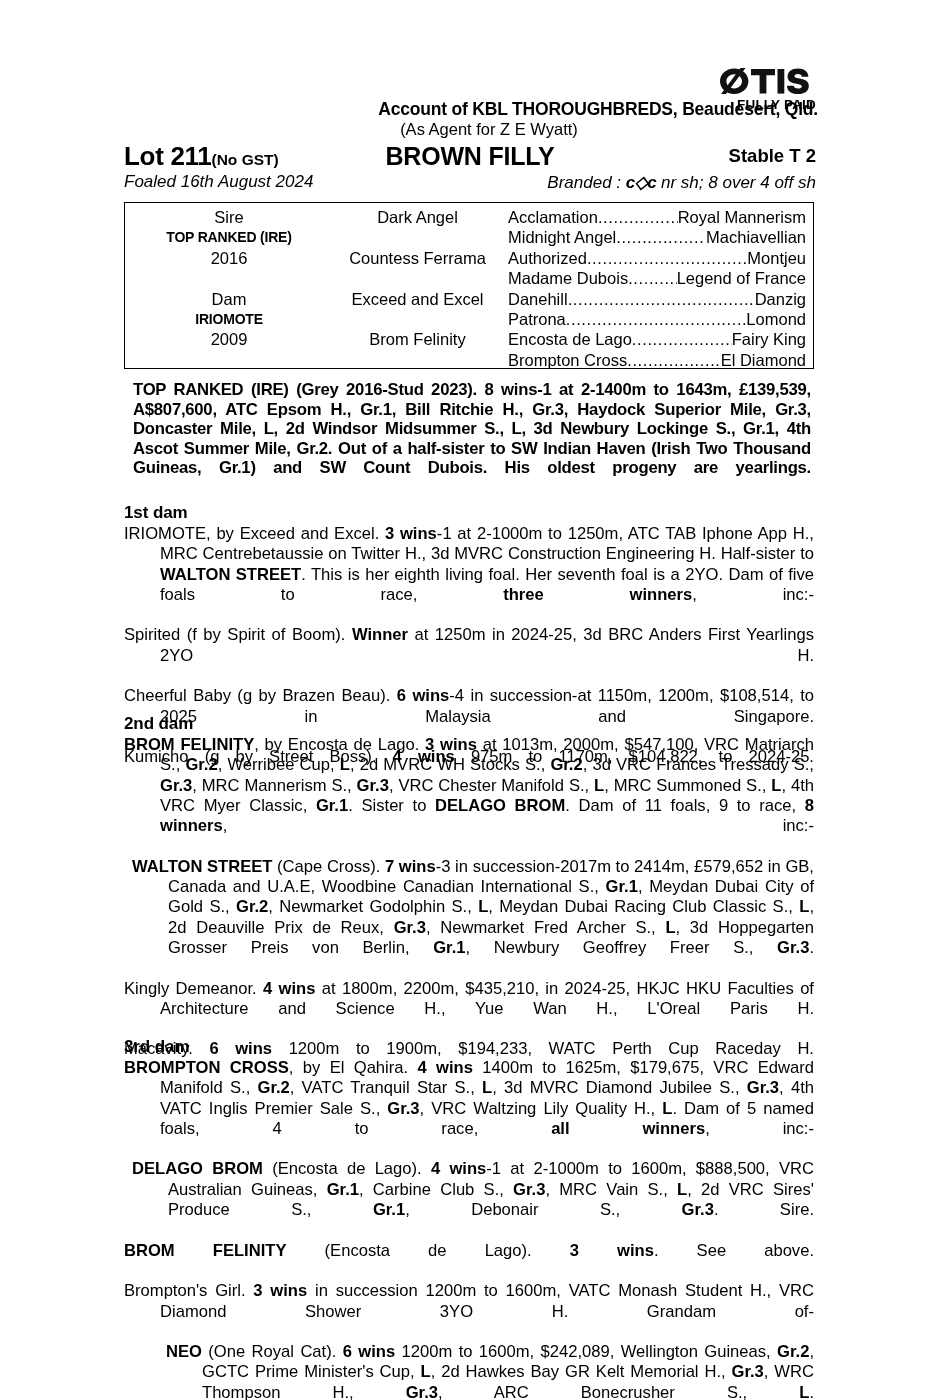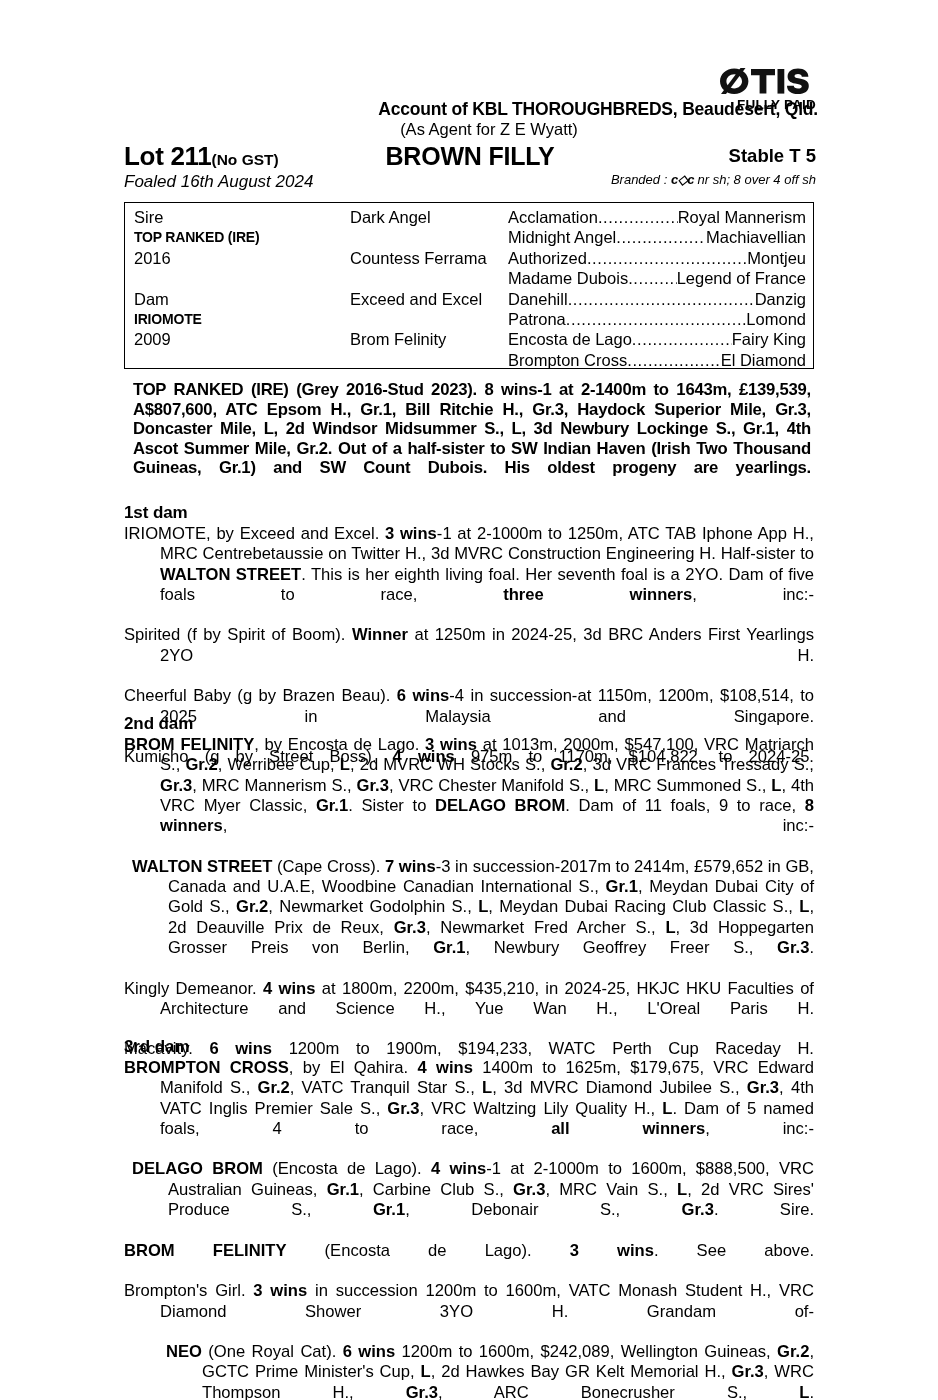--- a/index.html
+++ b/index.html
@@ -116,21 +116,21 @@
     font-style: italic;
   }
   .foaled {
     position: absolute;
     left: 0; top: 0;
     font-size: 17px;
   }
   .branded {
     position: absolute;
     right: 0; top: 0;
-    font-size: 13px;
+    font-size: 17px;
     white-space: nowrap;
   }
   .brandmark {
     font-weight: bold;
     letter-spacing: -0.5px;
   }
 
   
   .ped-table {
     position: absolute;
@@ -139,29 +139,30 @@
     width: 690px;
     height: 167px;
     border: 1.3px solid #000;
     box-sizing: border-box;
   }
   .ped-col {
     position: absolute;
     top: 4px;
   }
   .ped-col-1 { left: 9px;  width: 190px; }
-  .ped-col-2 { left: 205px; width: 175px; margin-left: 20px; }
+  .ped-col-2 { left: 205px; width: 175px; }
   .ped-col-3 { left: 383px; right: 7px; }
 
   .ped-line {
     height: 20.4px;
     line-height: 20.4px;
     font-size: 16.5px;
     white-space: nowrap;
     overflow: hidden;
+    text-align: center;
   }
   .ped-line.b { font-weight: bold; font-size: 14px; letter-spacing: -0.2px; }
 
   .gp-row {
     height: 20.4px;
     line-height: 20.4px;
     font-size: 16.5px;
     display: flex;
     align-items: baseline;
     white-space: nowrap;
@@ -244,21 +245,21 @@
   </div>
 
   <div class="account-line">Account of KBL THOROUGHBREDS, Beaudesert, Qld.</div>
   <div class="agent-line">(As Agent for Z E Wyatt)</div>
 
   <div class="title-row">
     <div class="lot-number">
       <span>Lot 211</span><span class="gst">(No GST)</span>
     </div>
     <div class="colour-sex">BROWN FILLY</div>
-    <div class="stable">Stable T 5</div>
+    <div class="stable">Stable T 2</div>
   </div>
 
   <div class="sub-row">
     <div class="foaled">Foaled 16th August 2024</div>
     <div class="branded">
       <span>Branded : </span><span class="brandmark">c◇c</span><span> nr sh; 8 over 4 off sh</span>
     </div>
   </div>
 
   <div class="ped-table">

